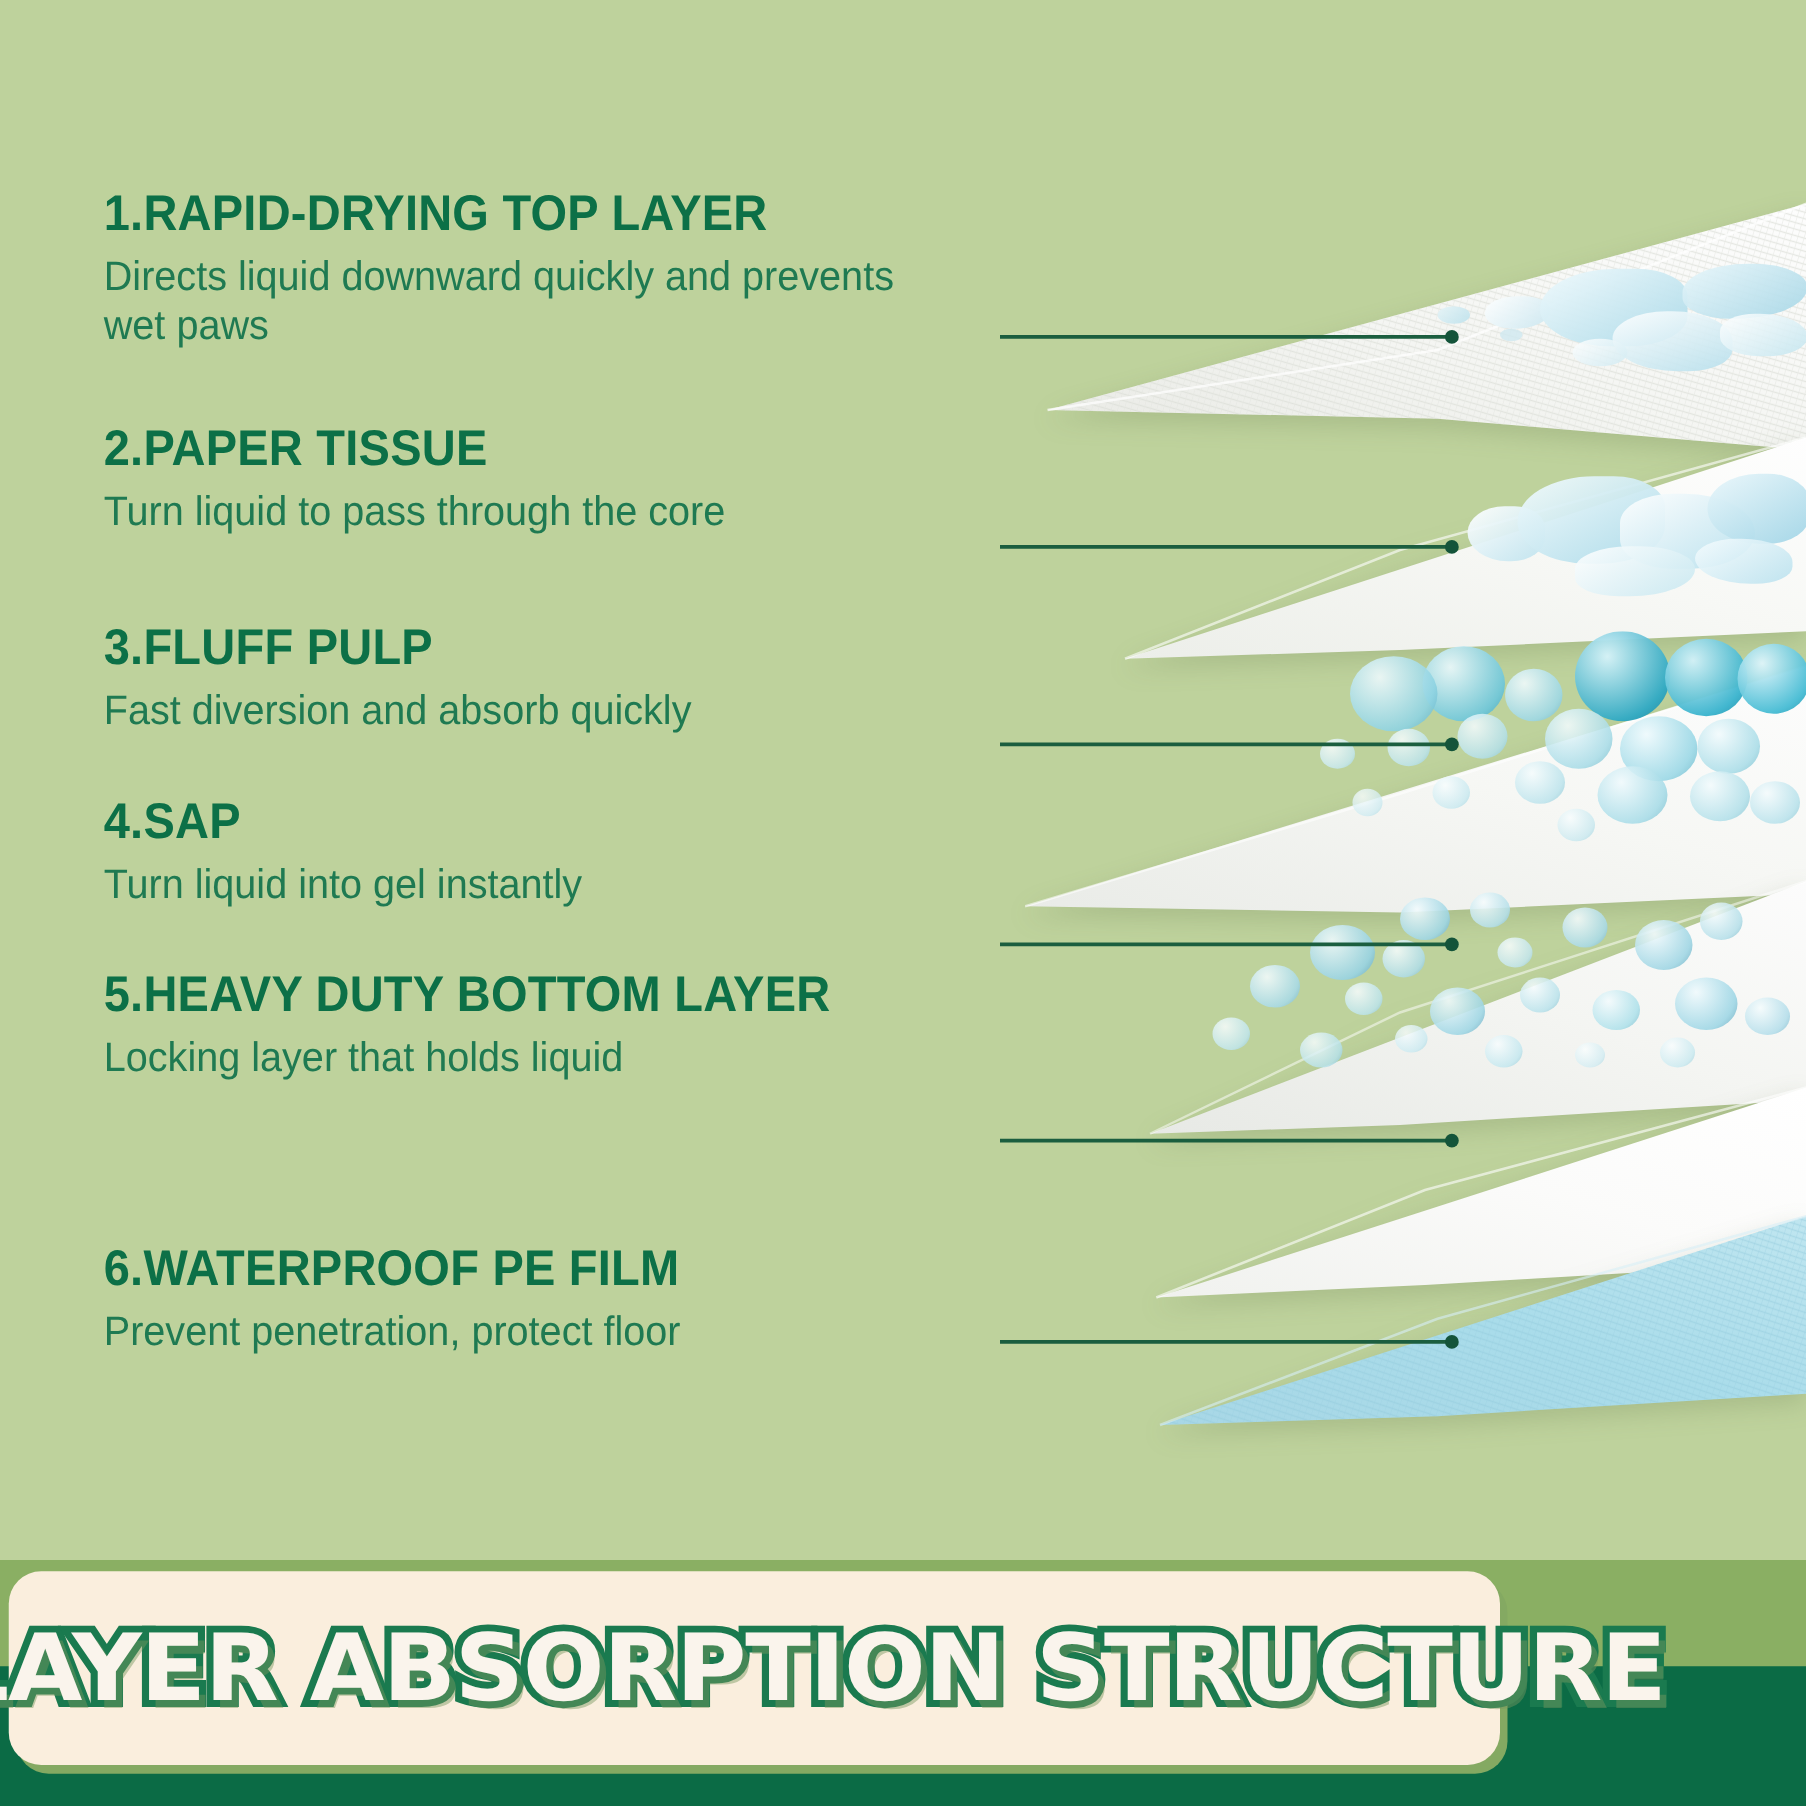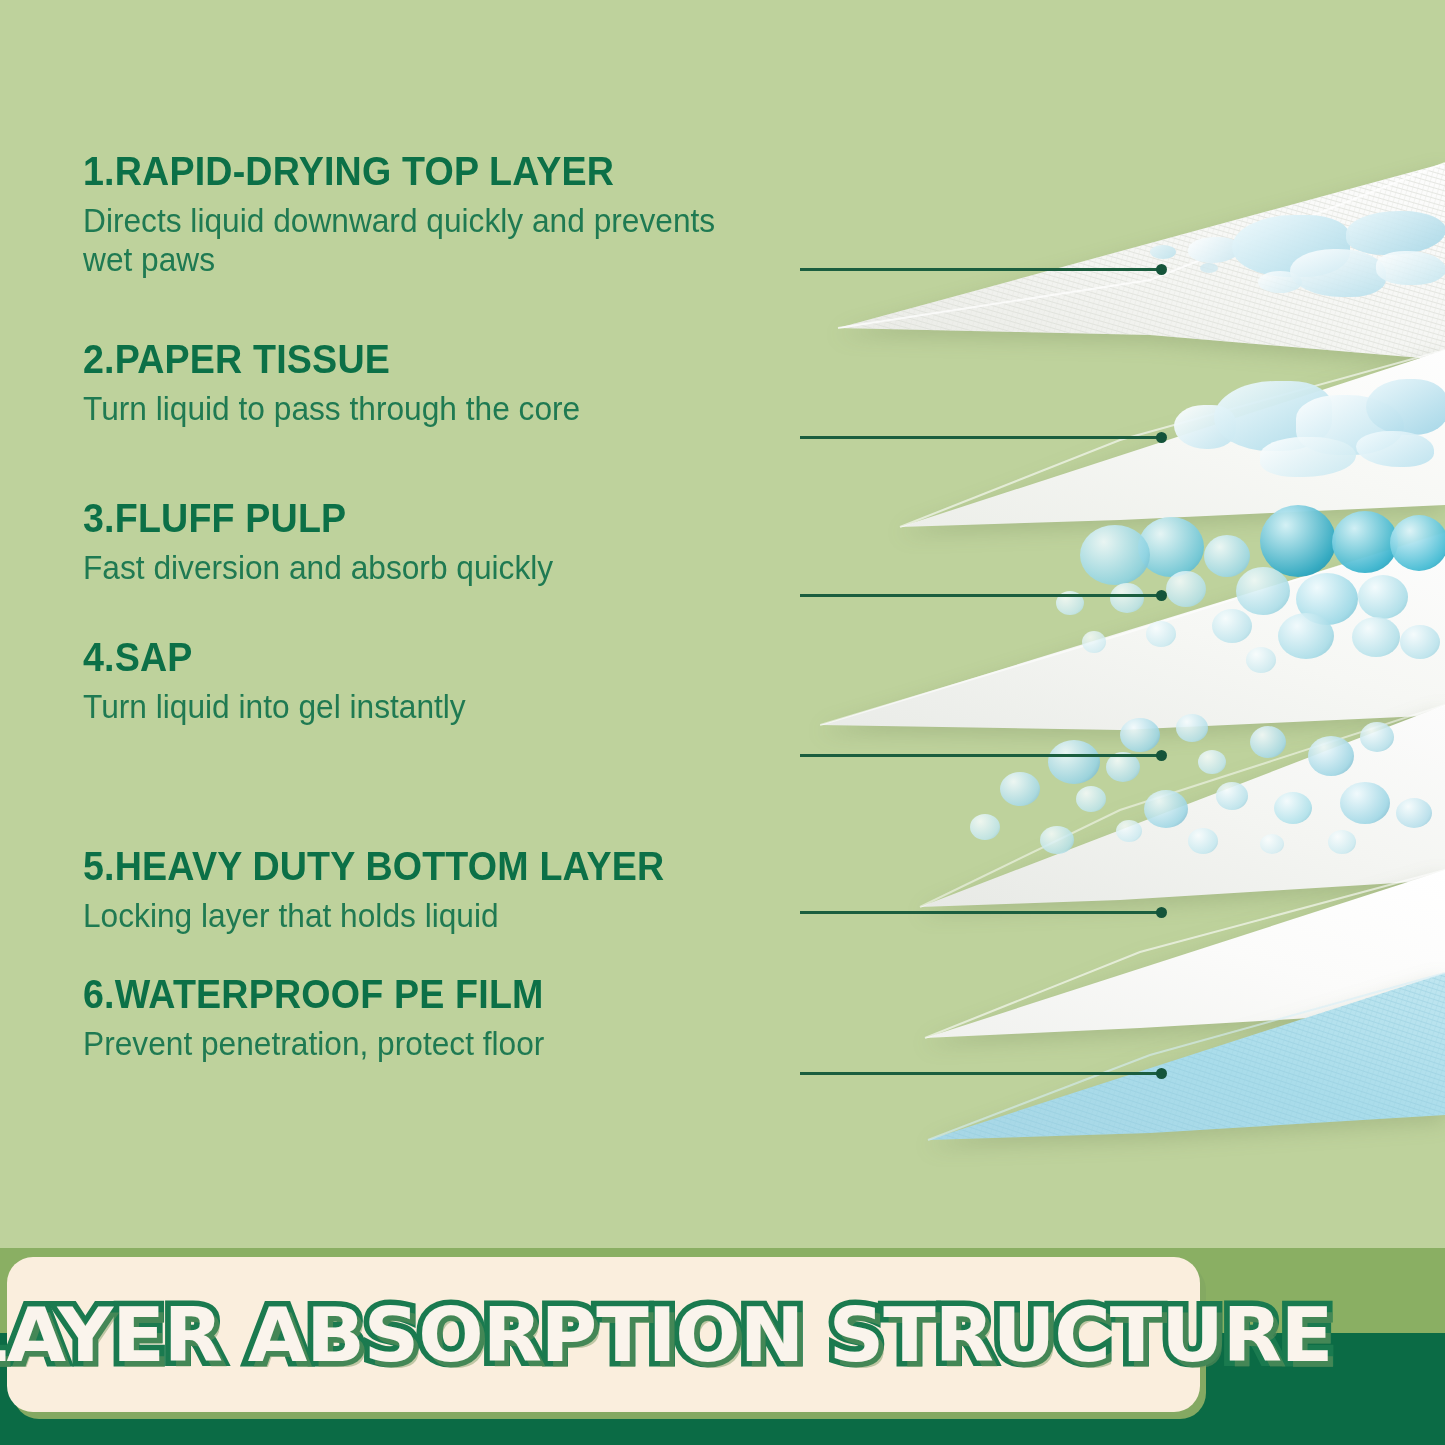--- a/index.html
+++ b/index.html
@@ -340,26 +340,26 @@
     <div class="layer-block" style="top:347px;">
       <p class="layer-title">3.FLUFF PULP</p>
       <p class="layer-desc">Fast diversion and absorb quickly</p>
     </div>
 
     <div class="layer-block" style="top:486px;">
       <p class="layer-title">4.SAP</p>
       <p class="layer-desc">Turn liquid into gel instantly</p>
     </div>
 
-    <div class="layer-block" style="top:695px;">
+    <div class="layer-block" style="top:625px;">
       <p class="layer-title">5.HEAVY DUTY BOTTOM LAYER</p>
       <p class="layer-desc">Locking layer that holds liquid</p>
     </div>
 
-    <div class="layer-block" style="top:823px;">
+    <div class="layer-block" style="top:844px;">
       <p class="layer-title">6.WATERPROOF PE FILM</p>
       <p class="layer-desc">Prevent penetration, protect floor</p>
     </div>
   </div>
 
   <div class="banner">
     <h1 class="banner-title">6-LAYER ABSORPTION STRUCTURE</h1>
   </div>
 
 </div>

